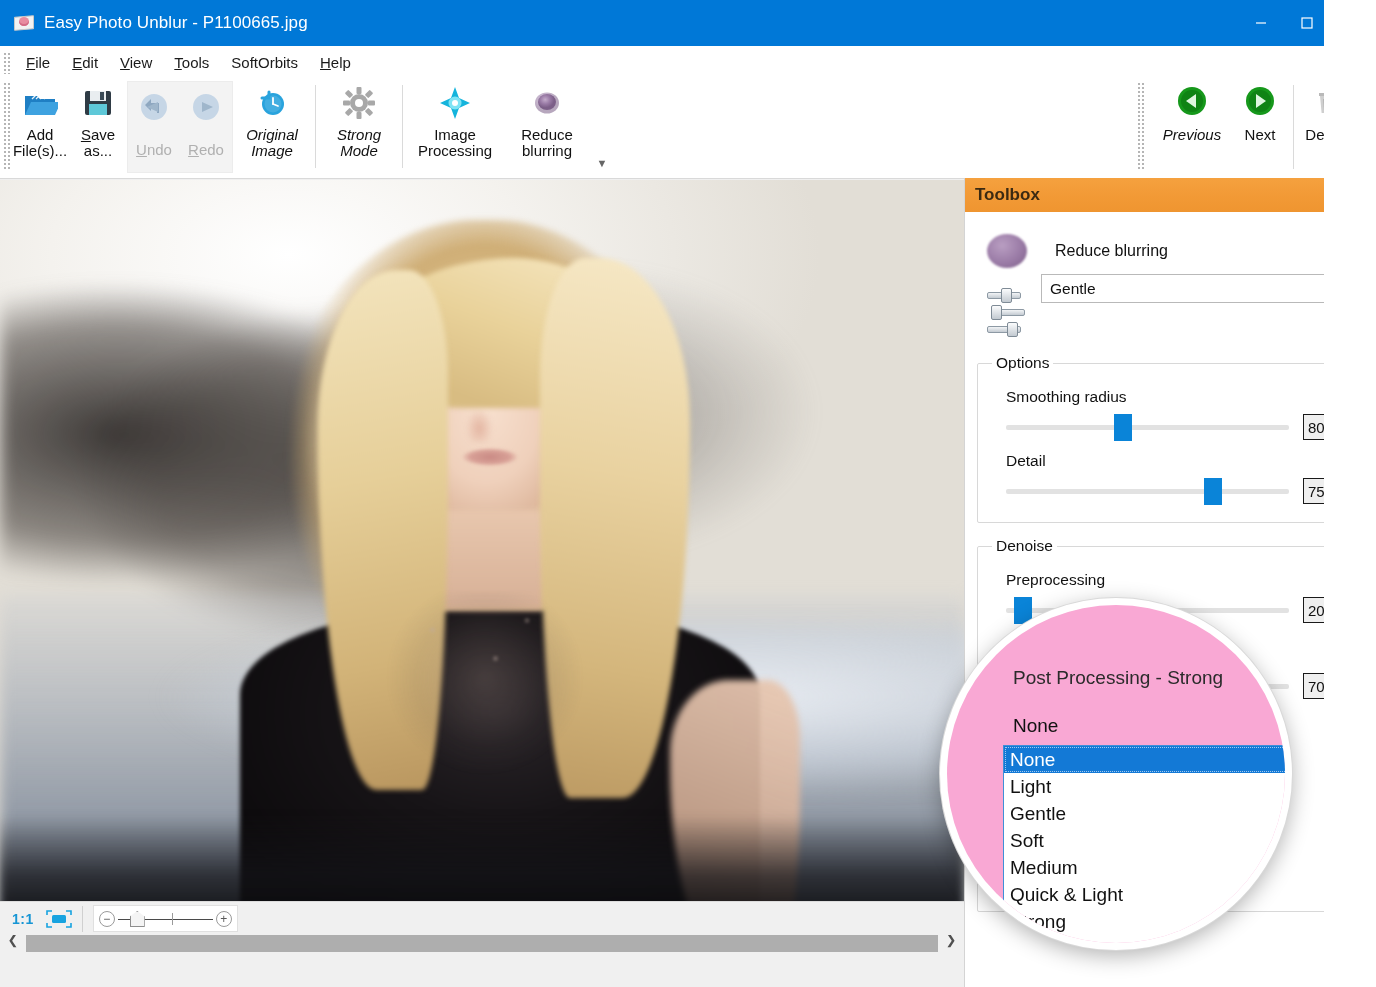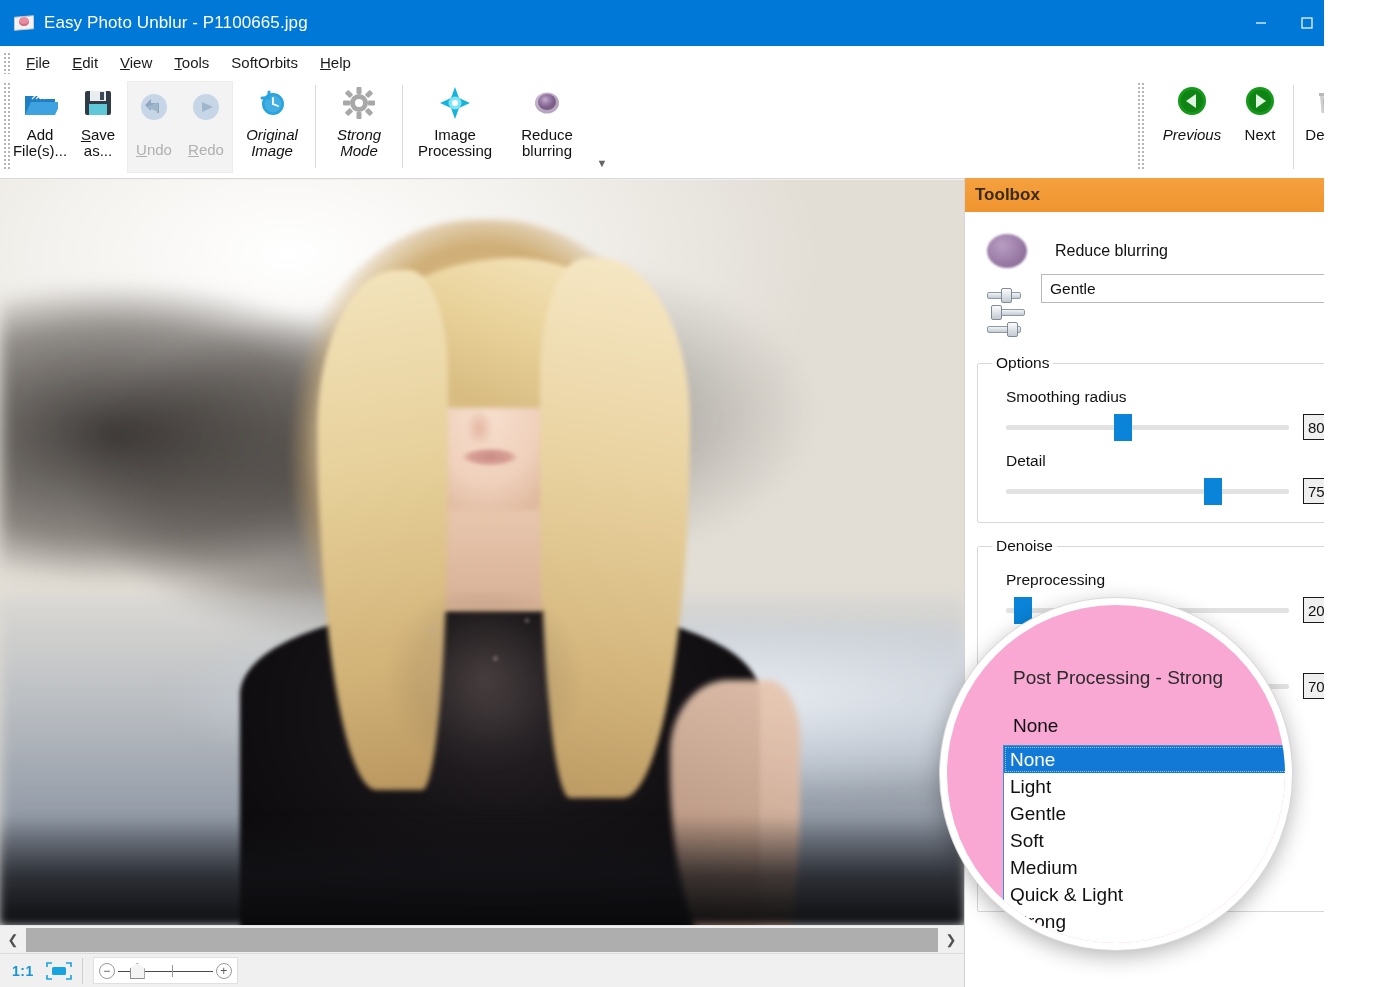--- a/index.html
+++ b/index.html
@@ -209,21 +209,21 @@
   }
   .hs-arrow {
     width:26px; height:28px; display:flex; align-items:center; justify-content:center;
     color:#505050; font-size:13px;
   }
   .hs-track { flex:1; height:28px; background:#f0f0f0; position:relative; }
   .hs-thumb { position:absolute; left:0; top:2px; height:24px; width:100%; background:#aeaeae; }
 
   
   .statusbar {
-    position:absolute; left:0; top:953px; width:1376px; height:34px;
+    position:absolute; left:0; top:901px; width:1376px; height:34px;
     background:#f0f0f0; border-top:1px solid #dcdcdc;
     display:flex; align-items:center;
   }
   .sb-ratio { color:#1695d4; font-weight:bold; font-size:14px; margin-left:12px; letter-spacing:.5px; }
   .sb-fit { margin-left:12px; width:26px; height:18px; position:relative; }
   .sb-sep { width:1px; height:26px; background:#d0d0d0; margin:0 10px; }
   .zoom-widget {
     width:145px; height:27px; background:#fff; border:1px solid #e0e0e0;
     display:flex; align-items:center; justify-content:space-between; padding:0 5px;
     position:relative;

